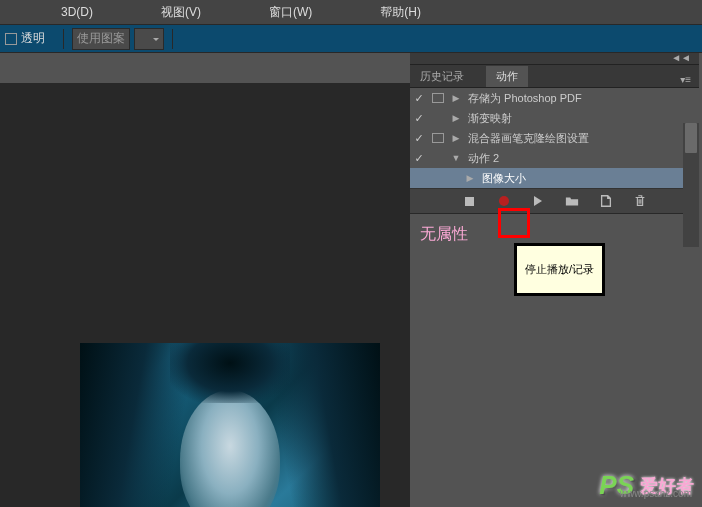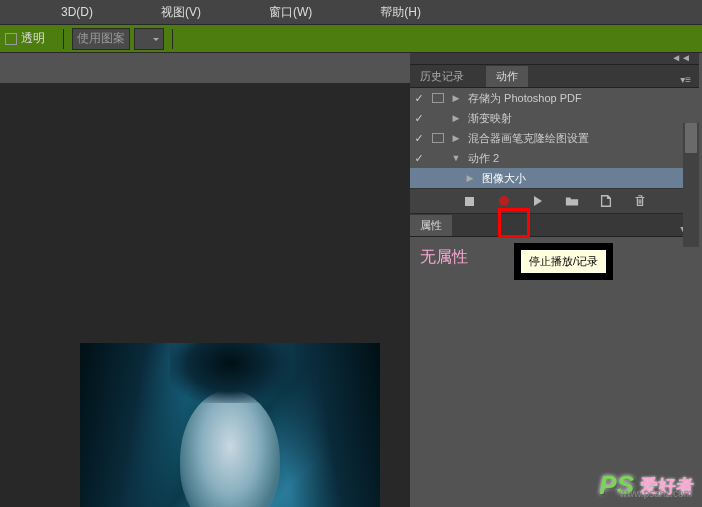--- a/index.html
+++ b/index.html
@@ -1,21 +1,21 @@
 <!DOCTYPE html>
 <html><head>
   <meta charset="utf-8">
   <style>
     * { margin: 0; padding: 0; box-sizing: border-box; font-family: "Microsoft YaHei", sans-serif; }
     body { width: 702px; height: 507px; background: #535353; overflow: hidden; position: relative; }
     
     .menu-bar { height: 25px; background: #444; display: flex; align-items: center; padding: 0 5px; border-bottom: 1px solid #282828; }
     .menu-item { color: #ddd; font-size: 12px; padding: 3px 8px; margin-right: 4px; cursor: default; margin-left: 48px; }
     
-    .options-bar { height: 28px; background: #4d7c0f; display: flex; align-items: center; padding: 0 5px; border-bottom: 1px solid #282828; }
+    .options-bar { height: 28px; background: #0c4a6e; display: flex; align-items: center; padding: 0 5px; border-bottom: 1px solid #282828; }
     .checkbox-wrap { display: flex; align-items: center; margin-right: 10px; }
     .checkbox { width: 12px; height: 12px; border: 1px solid #999; margin-right: 4px; display: inline-block; }
     .checkbox-label { color: #ddd; font-size: 12px; }
     .pattern-btn { height: 22px; padding: 0 4px; background: #4a4a4a; border: 1px solid #2a2a2a; color: #999; font-size: 12px; display: flex; align-items: center; margin-right: 4px; }
     .dropdown-small { width: 30px; height: 22px; background: #4a4a4a; border: 1px solid #2a2a2a; position: relative; }
     .dropdown-small::after { content: ""; position: absolute; right: 4px; top: 9px; border: 3px solid transparent; border-top: 3px solid #aaa; }
     .divider-v { width: 1px; height: 20px; background: #282828; margin: 0 8px; }
     
     .canvas-area { position: absolute; left: 0; top: 53px; width: 410px; height: 454px; background: #282828; }
     .canvas-gray { position: absolute; left: 0; top: 0; width: 410px; height: 30px; background: #535353; }
@@ -47,21 +47,21 @@
     .scrollbar-v { position: absolute; right: 0; top: 35px; width: 16px; height: 124px; background: #424242; }
     .scrollbar-thumb { position: absolute; right: 2px; top: 0; width: 12px; height: 30px; background: #6a6a6a; border-radius: 1px; }
     
     .actions-controls { height: 26px; background: #424242; display: flex; align-items: center; justify-content: center; gap: 18px; padding: 0 10px; border-top: 1px solid #333; border-bottom: 1px solid #282828; }
     .ctrl-icon { width: 16px; height: 16px; display: flex; align-items: center; justify-content: center; color: #bbb; cursor: pointer; }
     .stop-icon { width: 9px; height: 9px; background: #bbb; }
     .red-highlight { position: absolute; border: 3px solid #ff0000; width: 32px; height: 30px; left: 88px; top: 155px; z-index: 10; pointer-events: none; }
     .record-icon { width: 10px; height: 10px; background: #b82020; border-radius: 50%; }
     .play-icon-shape { width: 0; height: 0; border-left: 8px solid #bbb; border-top: 5px solid transparent; border-bottom: 5px solid transparent; }
     
-    .tooltip { position: absolute; left: 104px; top: 190px; background: #ffffe0; border: 7px solid #000000; padding: 4px 8px; font-size: 11px; color: #000; z-index: 20; }
+    .tooltip { position: absolute; left: 104px; top: 190px; background: #ffffe0; border: 3px solid #000000; padding: 16px 8px; font-size: 11px; color: #000; z-index: 20; }
     
     .props-tab-bar { height: 23px; background: #383838; display: flex; align-items: flex-end; border-bottom: 1px solid #222; margin-top: 0; }
     .props-content { padding: 10px; color: #f9a8d4; font-size: 16px; }
     
     .watermark { position: absolute; right: 8px; bottom: 6px; display: flex; align-items: center; gap: 6px; z-index: 30; }
     .wm-ps { font-size: 26px; font-weight: bold; font-style: italic; color: #7ad455; text-shadow: 0 0 4px #fff, 1px 1px 2px #000; }
     .wm-text { font-size: 18px; font-weight: bold; color: #f9a8d4; text-shadow: 0 0 3px #fff; }
     .wm-domain { position: absolute; right: 10px; bottom: 8px; font-size: 10px; color: #888; z-index: 30; }
 
     .folder-ico svg, .newset-ico svg, .trash-ico svg { width: 14px; height: 14px; }
@@ -179,24 +179,20 @@
     </div>
     <div class="ctrl-icon trash-ico">
       <svg viewBox="0 0 16 16">
           <path fill="none" stroke="#bbb" stroke-width="1.3" d="M3 4h10 M5 4v9h6V4 M6 2h4v2 M7 6v5 M9 6v5"></path>
         </svg>
     </div>
   </div>
 
   <div class="tooltip">停止播放/记录</div>
 
-  <div class="props-tab-bar">
-    <div class="tab active">属性</div>
-    <div class="panel-menu">▾≡</div>
-  </div>
   <div class="props-content">
     <span>无属性</span>
   </div>
 </div>
 
 <div class="watermark">
   <span class="wm-ps">PS</span>
   <span class="wm-text">爱好者</span>
 </div>
 <div class="wm-domain">www.psahz.com</div>

